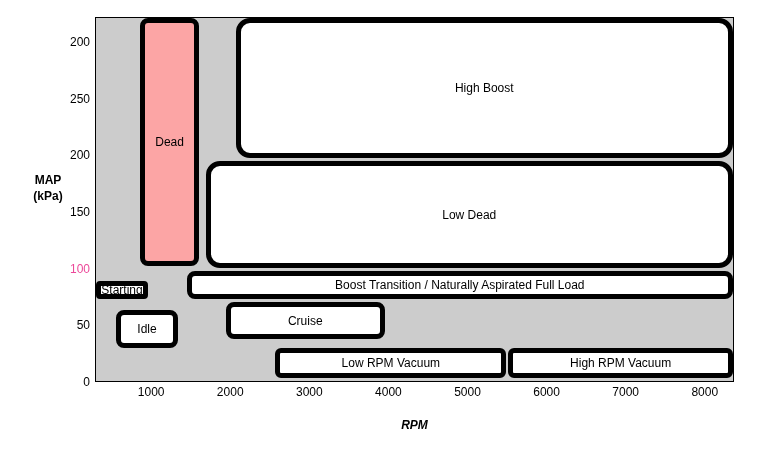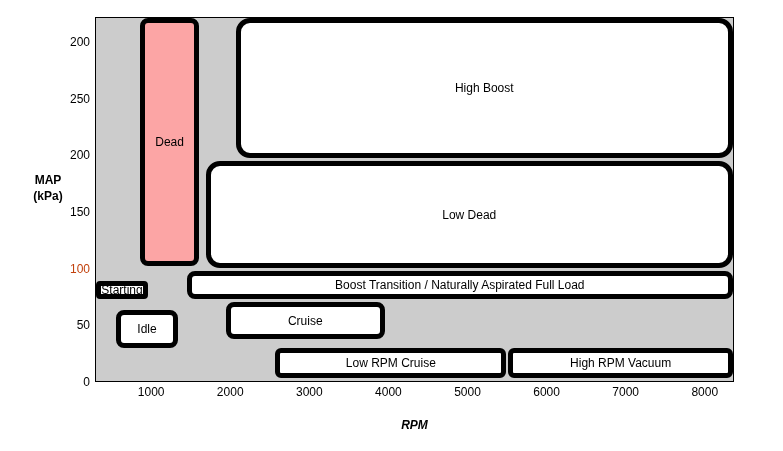--- a/index.html
+++ b/index.html
@@ -93,21 +93,21 @@
 
 <div class="canvas">
   <div class="ylabel">
     <div>MAP</div>
     <div>(kPa)</div>
   </div>
 
   <div class="y-ticks">
       <div class="tick" style="top: 100%; color: rgb(0, 0, 0);">0</div>
       <div class="tick" style="top: 84.472%; color: rgb(0, 0, 0);">50</div>
-      <div class="tick" style="top: 68.9441%; color: #c2410c;">100</div>
+      <div class="tick" style="top: 68.9441%; color: #ec4899;">100</div>
       <div class="tick" style="top: 53.4161%; color: rgb(0, 0, 0);">150</div>
       <div class="tick" style="top: 37.8882%; color: rgb(0, 0, 0);">200</div>
       <div class="tick" style="top: 22.3602%; color: rgb(0, 0, 0);">250</div>
       <div class="tick" style="top: 6.8323%; color: rgb(0, 0, 0);">200</div>
     </div>
 
   <div class="plot" style="background: rgb(204, 204, 204); border-color: rgb(0, 0, 0);">
       <div class="region" style="left: 0%; width: 9.28218%; top: 0%; height: 68.323%; border-radius: 8px; background: #fca5a5; border-color: rgb(0, 0, 0); margin-left: 44px;">
         <span style="color: rgb(0, 0, 0);">Dead</span>
       </div>
@@ -123,21 +123,21 @@
       <div class="region" style="left: 0%; width: 8.16832%; top: 69.8758%; height: 4.96894%; border-radius: 4px; background: rgb(255, 255, 255); border-color: rgb(0, 0, 0); margin-top: 9px;">
         <span style="color: rgb(0, 0, 0);">Starting</span>
       </div>
       <div class="region" style="left: 3.15594%; width: 9.71535%; top: 80.4348%; height: 10.559%; border-radius: 8px; background: rgb(255, 255, 255); border-color: rgb(0, 0, 0);">
         <span style="color: rgb(0, 0, 0);">Idle</span>
       </div>
       <div class="region" style="left: 20.3589%; width: 25%; top: 78.2609%; height: 10.2484%; border-radius: 8px; background: rgb(255, 255, 255); border-color: rgb(0, 0, 0);">
         <span style="color: rgb(0, 0, 0);">Cruise</span>
       </div>
       <div class="region" style="left: 28.1559%; width: 36.2624%; top: 90.9938%; height: 8.07453%; border-radius: 6px; background: rgb(255, 255, 255); border-color: rgb(0, 0, 0);">
-        <span style="color: rgb(0, 0, 0);">Low RPM Cruise</span>
+        <span style="color: rgb(0, 0, 0);">Low RPM Vacuum</span>
       </div>
       <div class="region" style="left: 64.7277%; width: 35.2723%; top: 90.9938%; height: 8.07453%; border-radius: 6px; background: rgb(255, 255, 255); border-color: rgb(0, 0, 0);">
         <span style="color: rgb(0, 0, 0);">High RPM Vacuum</span>
       </div>
     </div>
 
   <div class="x-ticks">
       <div class="tick" style="left: 8.78713%; color: rgb(0, 0, 0);">1000</div>
       <div class="tick" style="left: 21.1634%; color: rgb(0, 0, 0);">2000</div>
       <div class="tick" style="left: 33.5396%; color: rgb(0, 0, 0);">3000</div>

